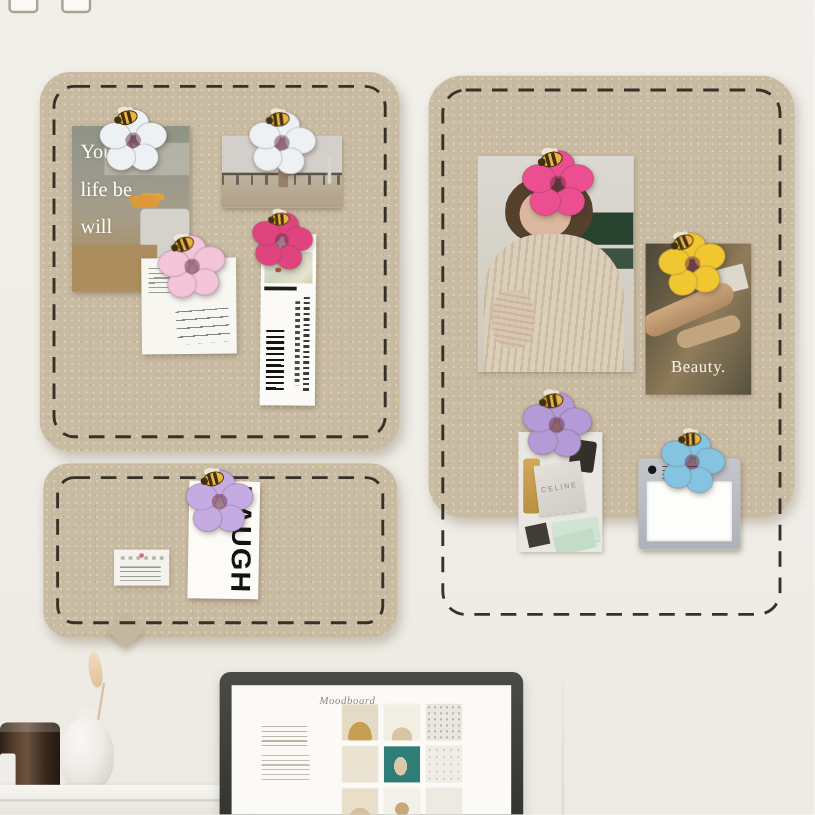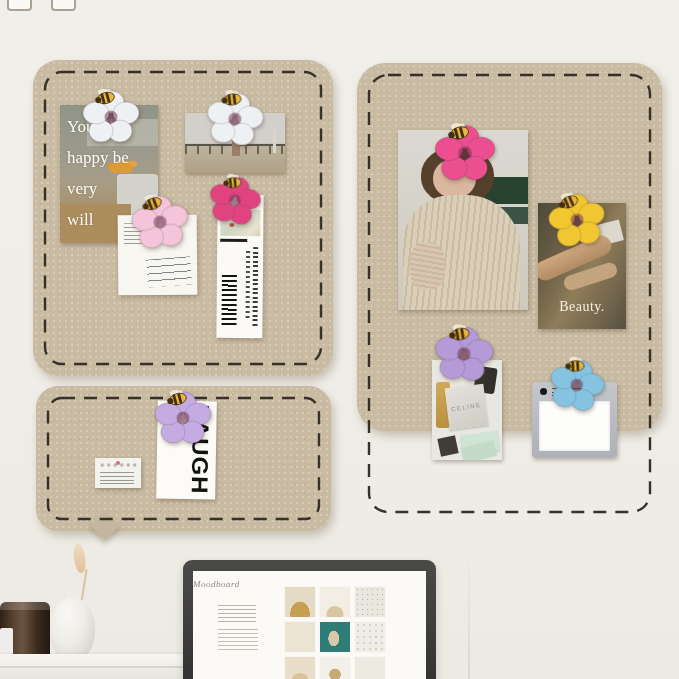--- a/index.html
+++ b/index.html
@@ -143,21 +143,21 @@
   .books{left:0;top:654px;width:210px;height:25px;box-shadow:0 -1px 2px rgba(0,0,0,.06);
     background:linear-gradient(180deg,#f6f5f1 0%,#f0efe9 40%,#e6e4dd 100%)}
   .book-line{position:absolute;left:0;right:0;top:12px;height:2px;background:#d6d3cb}
   .wall-seam{left:468px;top:544px;width:2px;height:135px;
     background:linear-gradient(180deg,rgba(200,195,183,0),#ddd9cf)}
 
   
   .monitor{left:183px;top:560px;width:253px;height:119px;border-radius:9px 9px 0 0;
     background:linear-gradient(180deg,#4a4a48,#343432);box-shadow:0 4px 10px rgba(0,0,0,.15)}
   .screen{position:absolute;left:10px;top:11px;right:10px;bottom:0;background:#fbfaf6;overflow:hidden}
-  .s-title{position:absolute;left:0;right:40px;top:8px;
+  .s-title{position:absolute;left:0;right:40px;top:8px;text-align:center;
     font-family:"Liberation Serif",serif;font-style:italic;font-size:9px;color:#8f8b7f;letter-spacing:.5px}
   .s-col1{position:absolute;left:25px;top:34px;width:38px;height:17px;
     background:repeating-linear-gradient(180deg,#b9b5a8 0 1px,transparent 1px 4px)}
   .s-col2{position:absolute;left:25px;top:58px;width:40px;height:24px;
     background:repeating-linear-gradient(180deg,#c2beb1 0 1px,transparent 1px 4px)}
   .s-grid{position:absolute;left:92px;top:16px;display:grid;grid-template-columns:repeat(3,30px);grid-auto-rows:30px;gap:5px}
   .tile{box-shadow:0 0 1px rgba(0,0,0,.1)}
   .t1{background:radial-gradient(ellipse 55% 70% at 50% 90%,#c79f52 58%,#e5dbc5 60%)}
   .t2{background:radial-gradient(circle at 50% 92%,#d9c5a0 26%,#f2eee4 28%)}
   .t3{background:#eae7df;background-image:radial-gradient(rgba(80,80,80,.35) .7px,transparent 1px);background-size:5px 5px}
@@ -204,22 +204,21 @@
       <rect x="12" y="12" width="276" height="292" rx="17" fill="none" stroke="#36322a" stroke-width="2.4" stroke-dasharray="13 9"></rect>
     </svg>
 
     <div class="card kitchen">
       <div class="k-shelf"></div>
       <div class="k-cloth"></div>
       <div class="k-table"></div>
       <div class="k-fruit"></div>
       <div class="k-text">
         <div>Your life</div>
-        <div>happy be</div>
-        <div>very</div>
+        <div>life be</div>
         <div>will</div>
       </div>
     </div>
 
     <div class="card beach">
       <div class="bh-rail"></div>
       <div class="bh-head"></div>
       <div class="bh-person"></div>
       <div class="bh-lamp"></div>
     </div>

